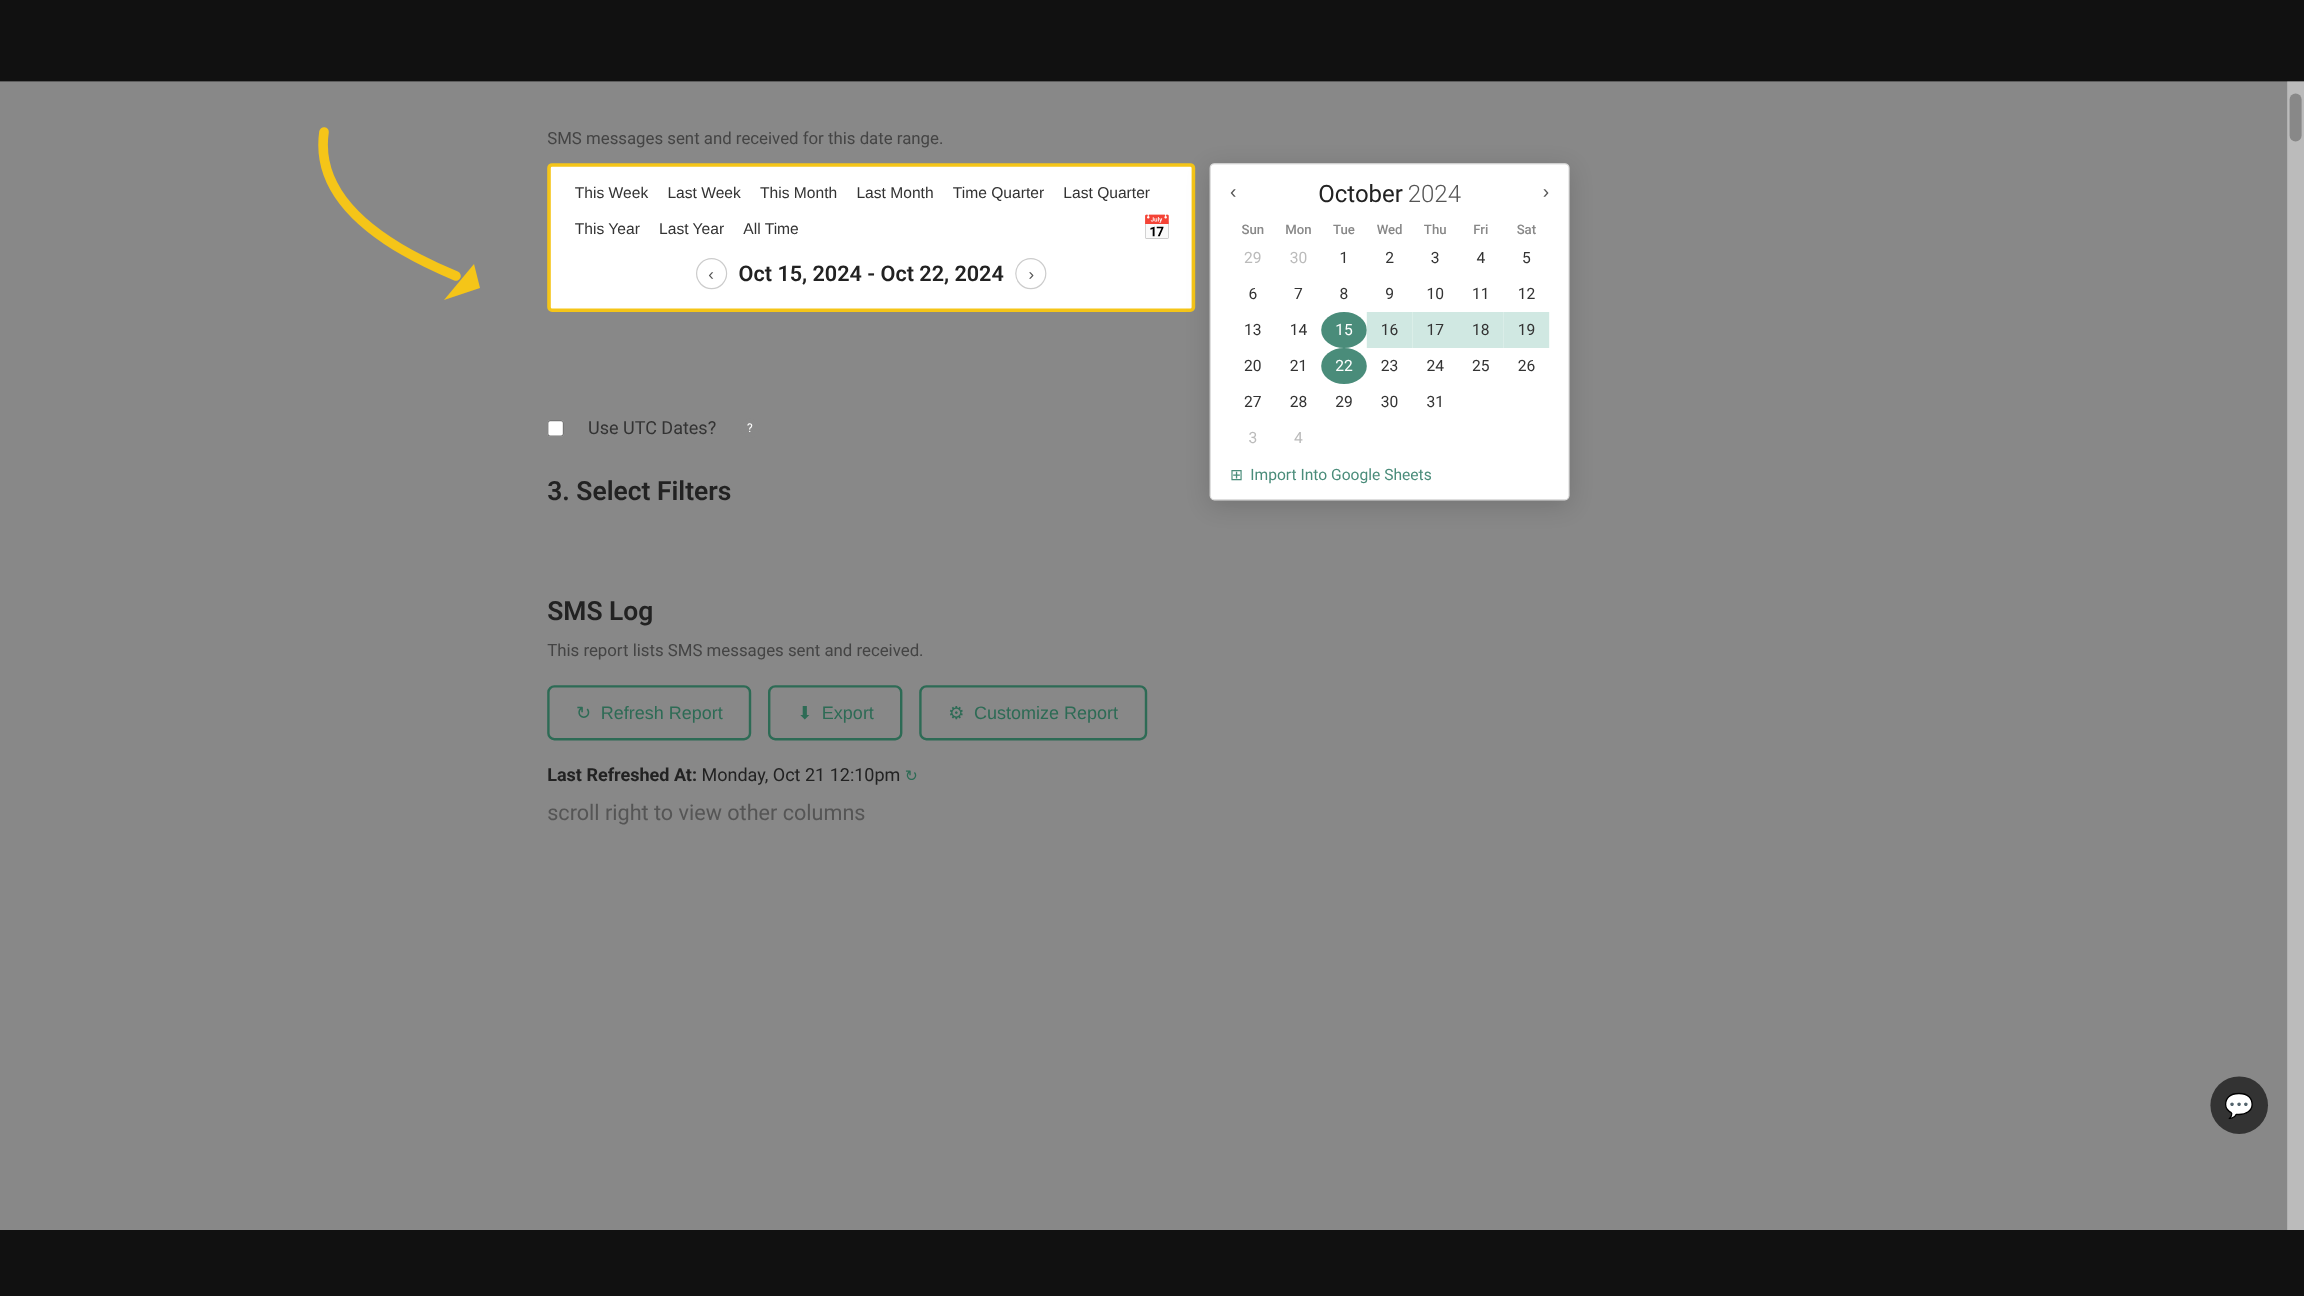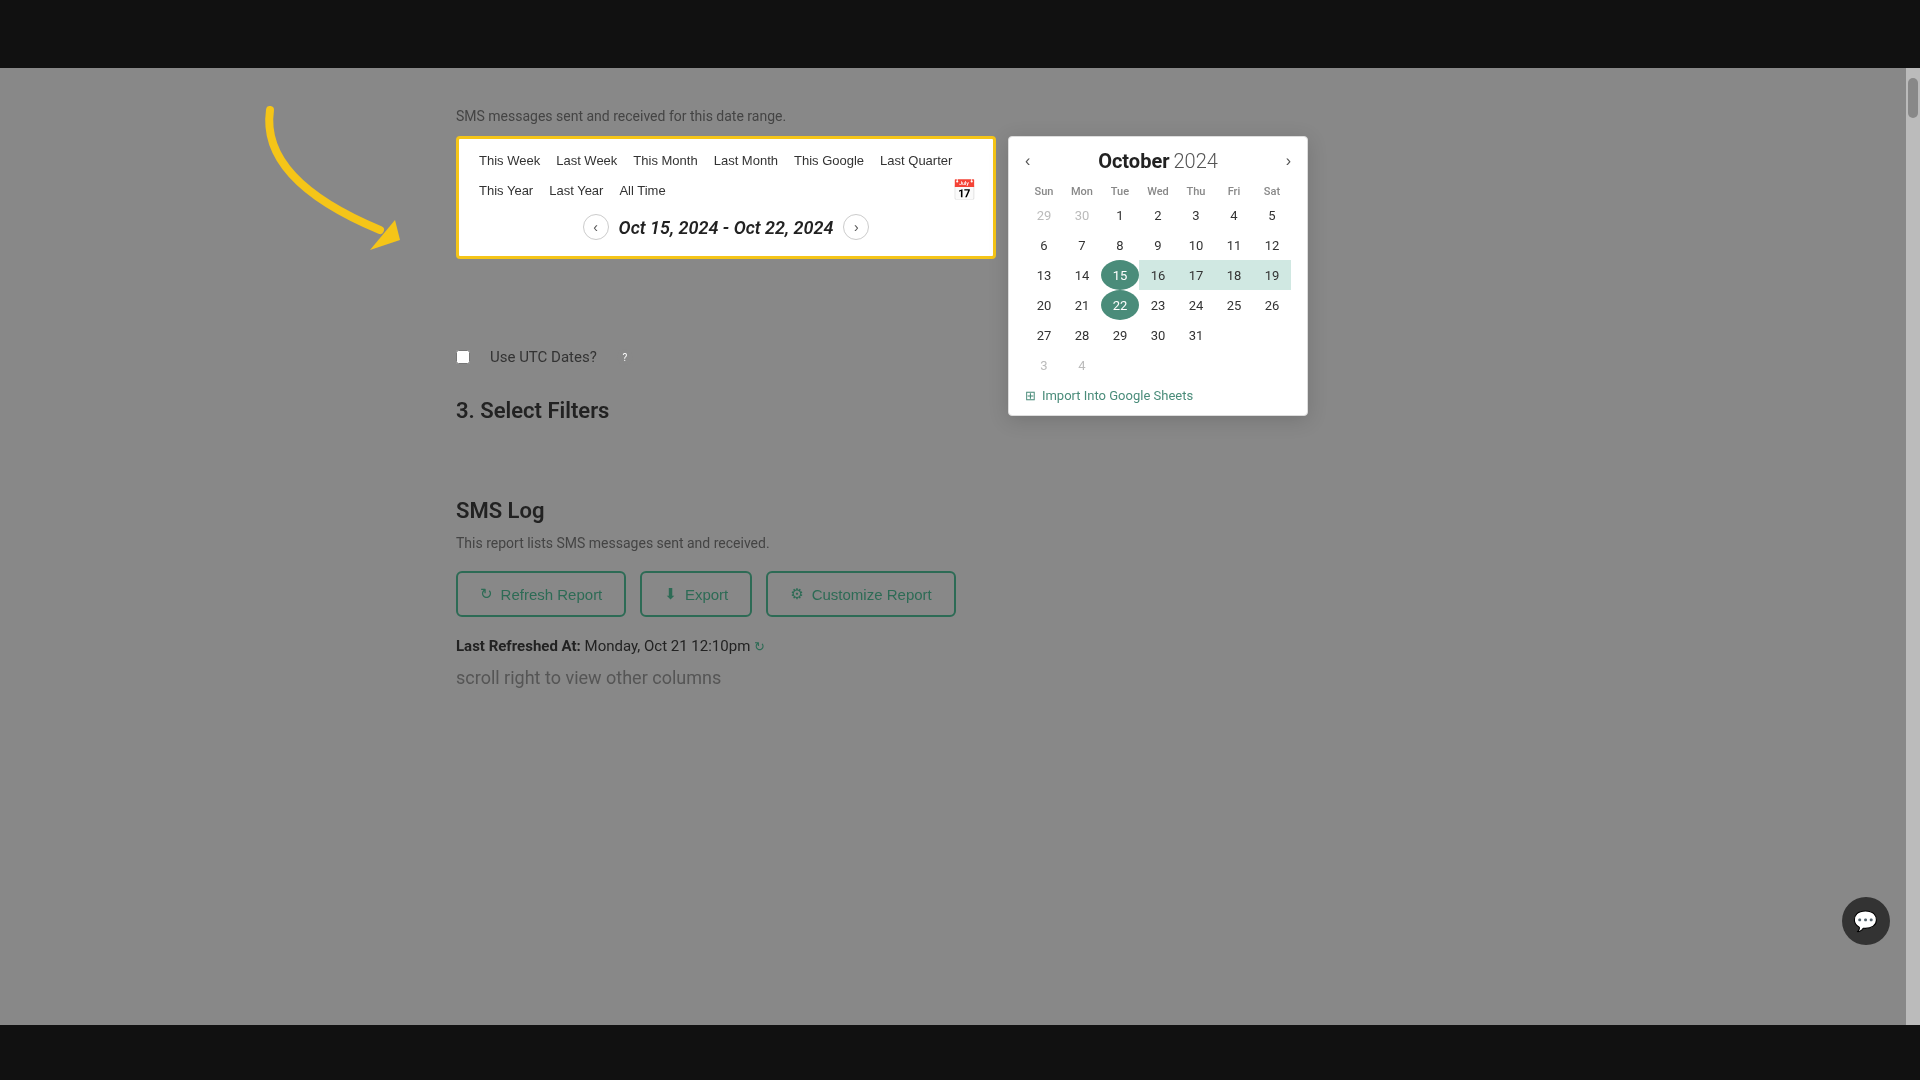--- a/index.html
+++ b/index.html
@@ -133,21 +133,20 @@
       cursor: pointer;
       font-size: 14px;
       color: #555;
       display: flex; align-items: center; justify-content: center;
     }
 
     .date-range-text {
       font-size: 18px;
       font-weight: 600;
       color: #222;
-      font-style: italic;
     }
 
     
     .calendar-popup {
       background: #fff;
       border: 1px solid #ddd;
       border-radius: 4px;
       box-shadow: 0 4px 20px rgba(0,0,0,0.15);
       padding: 12px 16px;
       min-width: 300px;
@@ -156,21 +155,21 @@
 
     .calendar-header {
       display: flex;
       align-items: center;
       justify-content: space-between;
       margin-bottom: 10px;
     }
 
     .calendar-month {
       font-size: 20px;
-      font-weight: 700;
+      font-weight: 400;
       color: #222;
     }
     .calendar-year {
       font-size: 20px;
       font-weight: 300;
       color: #555;
     }
 
     .cal-nav {
       background: transparent;
@@ -388,21 +387,21 @@
   </div>
 
   <div class="date-picker-container">
 
     <div class="date-picker-left">
       <div class="quick-select-row">
         <button class="quick-btn">This Week</button>
         <button class="quick-btn">Last Week</button>
         <button class="quick-btn">This Month</button>
         <button class="quick-btn">Last Month</button>
-        <button class="quick-btn">This Google</button>
+        <button class="quick-btn">Time Quarter</button>
         <button class="quick-btn">Last Quarter</button>
         <button class="quick-btn">This Year</button>
         <button class="quick-btn">Last Year</button>
         <button class="quick-btn">All Time</button>
         <button class="calendar-icon-btn">📅</button>
       </div>
       <div class="date-range-row">
         <button class="nav-arrow">‹</button>
         <span class="date-range-text">Oct 15, 2024 - Oct 22, 2024</span>
         <button class="nav-arrow">›</button>

